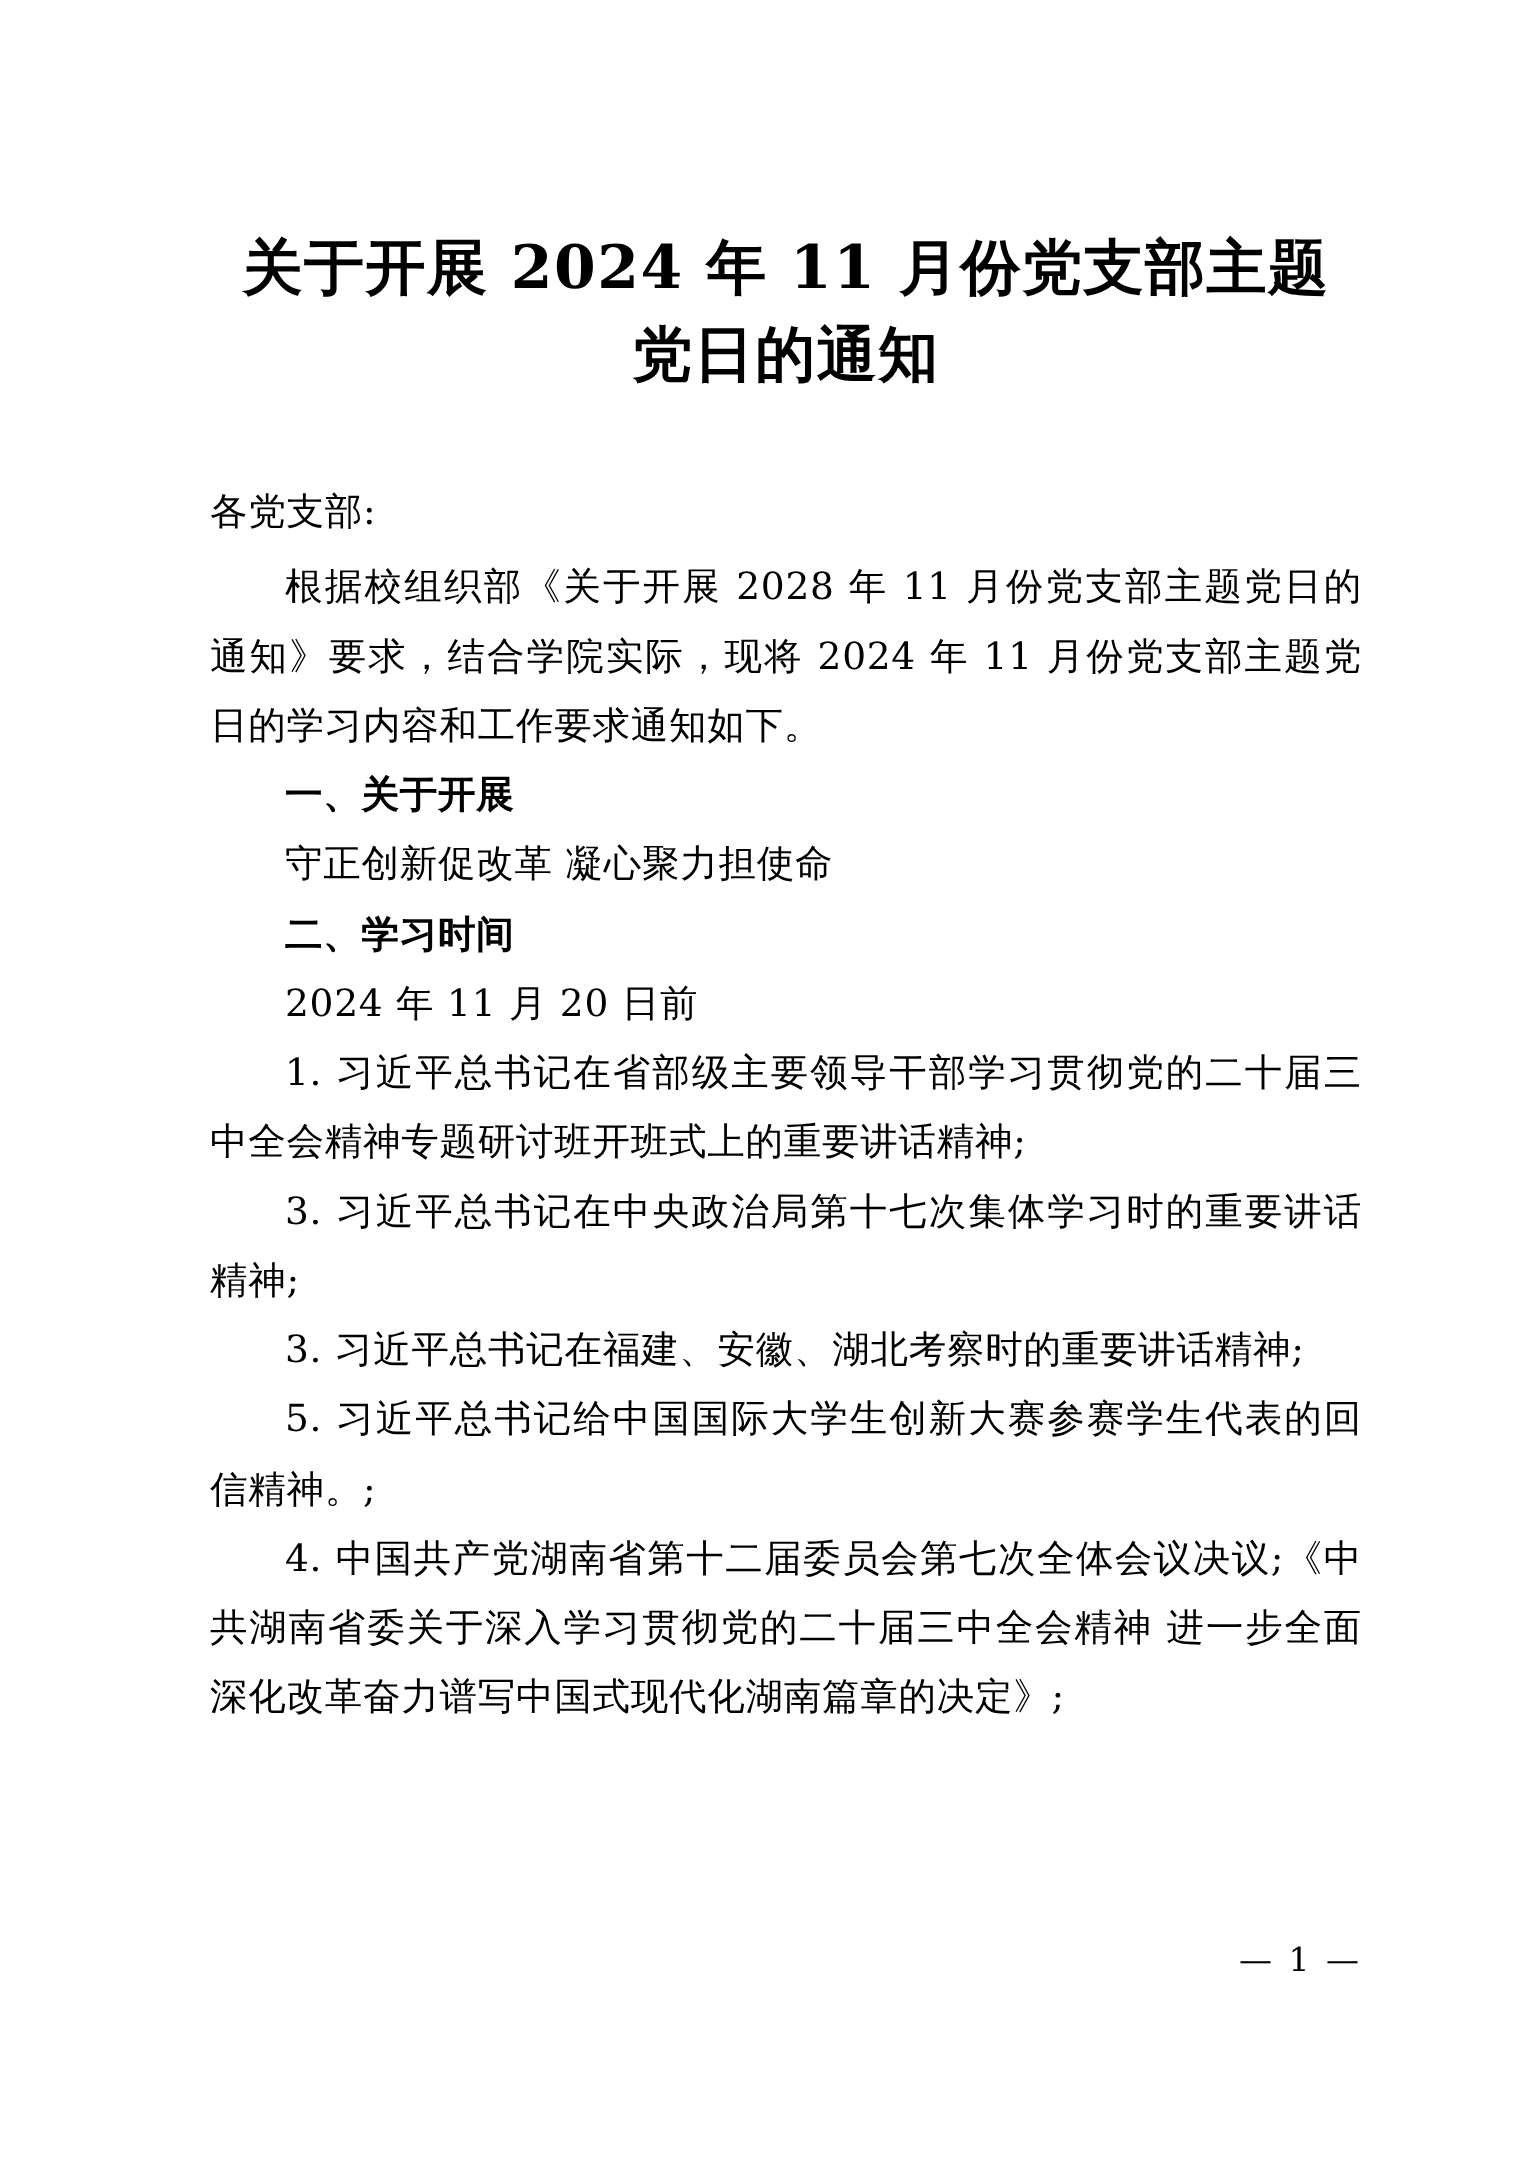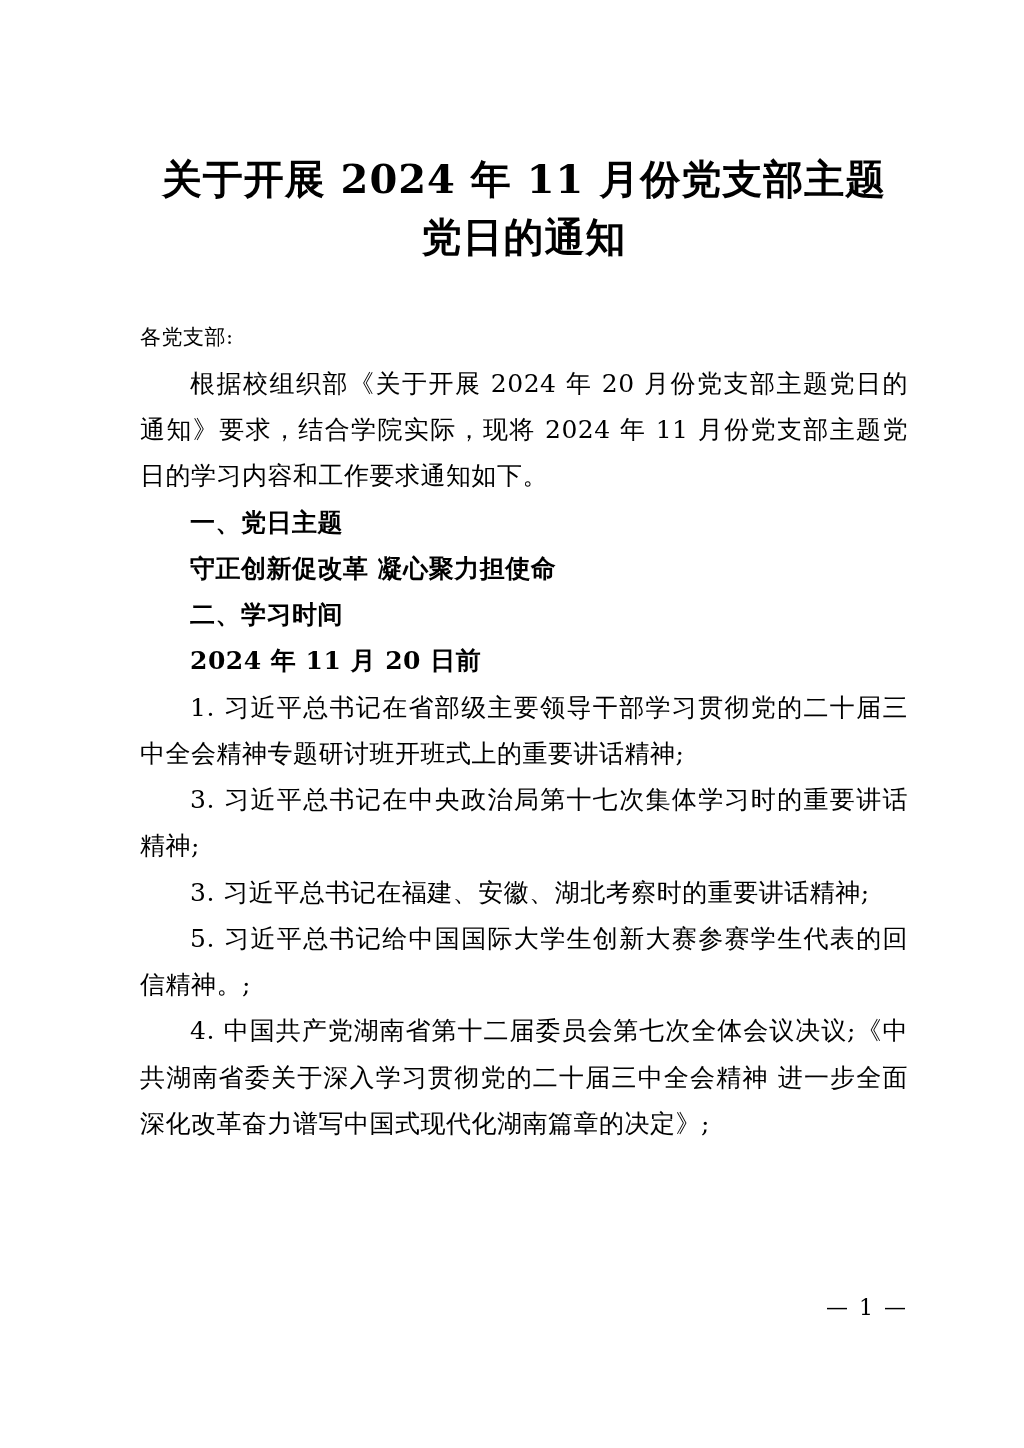--- a/index.html
+++ b/index.html
@@ -27,21 +27,21 @@
     font-family: "DejaVu Serif", "Liberation Serif", serif;
     font-weight: bold;
     font-size: 40px;
     line-height: 1.45;
     text-align: center;
     letter-spacing: 1px;
     margin: 0 0 52px 0;
     padding: 0 10px;
   }
   .salutation {
-    font-size: 21px;
+    font-size: 25px;
     line-height: 1.85;
     margin: 0 0 4px 0;
     letter-spacing: 0.5px;
   }
   p.body-par {
     font-size: 25px;
     line-height: 1.85;
     margin: 0;
     text-indent: 2em;
     text-align: justify;
@@ -55,42 +55,41 @@
     font-weight: bold;
     font-family: "DejaVu Sans", "Liberation Sans", sans-serif;
     letter-spacing: 0.5px;
   }
   p.plain-line {
     font-size: 25px;
     line-height: 1.85;
     margin: 0;
     text-indent: 2em;
     letter-spacing: 0.5px;
-    font-weight: bold;
   }
   .page-number {
     position: absolute;
     bottom: 52px;
     right: 128px;
     font-size: 22px;
     letter-spacing: 2px;
   }
 </style>
 </head>
 <body>
 
 <div class="page">
 
   <h1 class="doc-title">关于开展 2024 年 11 月份党支部主题党日的通知</h1>
 
   <div class="salutation">各党支部:</div>
 
-  <p class="body-par">根据校组织部《关于开展 2024 年 20 月份党支部主题党日的通知》要求，结合学院实际，现将 2024 年 11 月份党支部主题党日的学习内容和工作要求通知如下。</p>
+  <p class="body-par">根据校组织部《关于开展 2028 年 11 月份党支部主题党日的通知》要求，结合学院实际，现将 2024 年 11 月份党支部主题党日的学习内容和工作要求通知如下。</p>
 
-  <h2 class="section-heading">一、党日主题</h2>
+  <h2 class="section-heading">一、关于开展</h2>
   <p class="plain-line">守正创新促改革  凝心聚力担使命</p>
 
   <h2 class="section-heading">二、学习时间</h2>
   <p class="plain-line">2024 年 11 月 20 日前</p>
 
   <p class="body-par">1. 习近平总书记在省部级主要领导干部学习贯彻党的二十届三中全会精神专题研讨班开班式上的重要讲话精神;</p>
   <p class="body-par">3. 习近平总书记在中央政治局第十七次集体学习时的重要讲话精神;</p>
   <p class="body-par">3. 习近平总书记在福建、安徽、湖北考察时的重要讲话精神;</p>
   <p class="body-par">5. 习近平总书记给中国国际大学生创新大赛参赛学生代表的回信精神。;</p>
   <p class="body-par">4. 中国共产党湖南省第十二届委员会第七次全体会议决议;《中共湖南省委关于深入学习贯彻党的二十届三中全会精神  进一步全面深化改革奋力谱写中国式现代化湖南篇章的决定》;</p>

